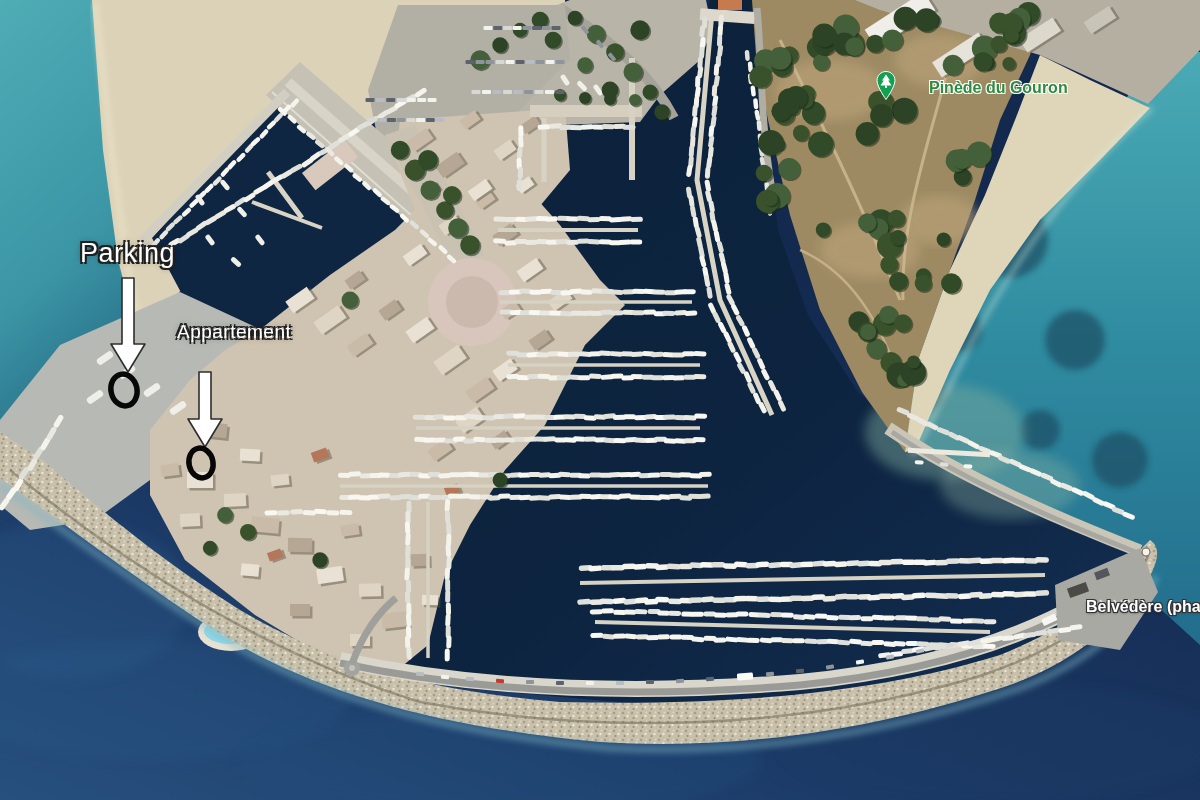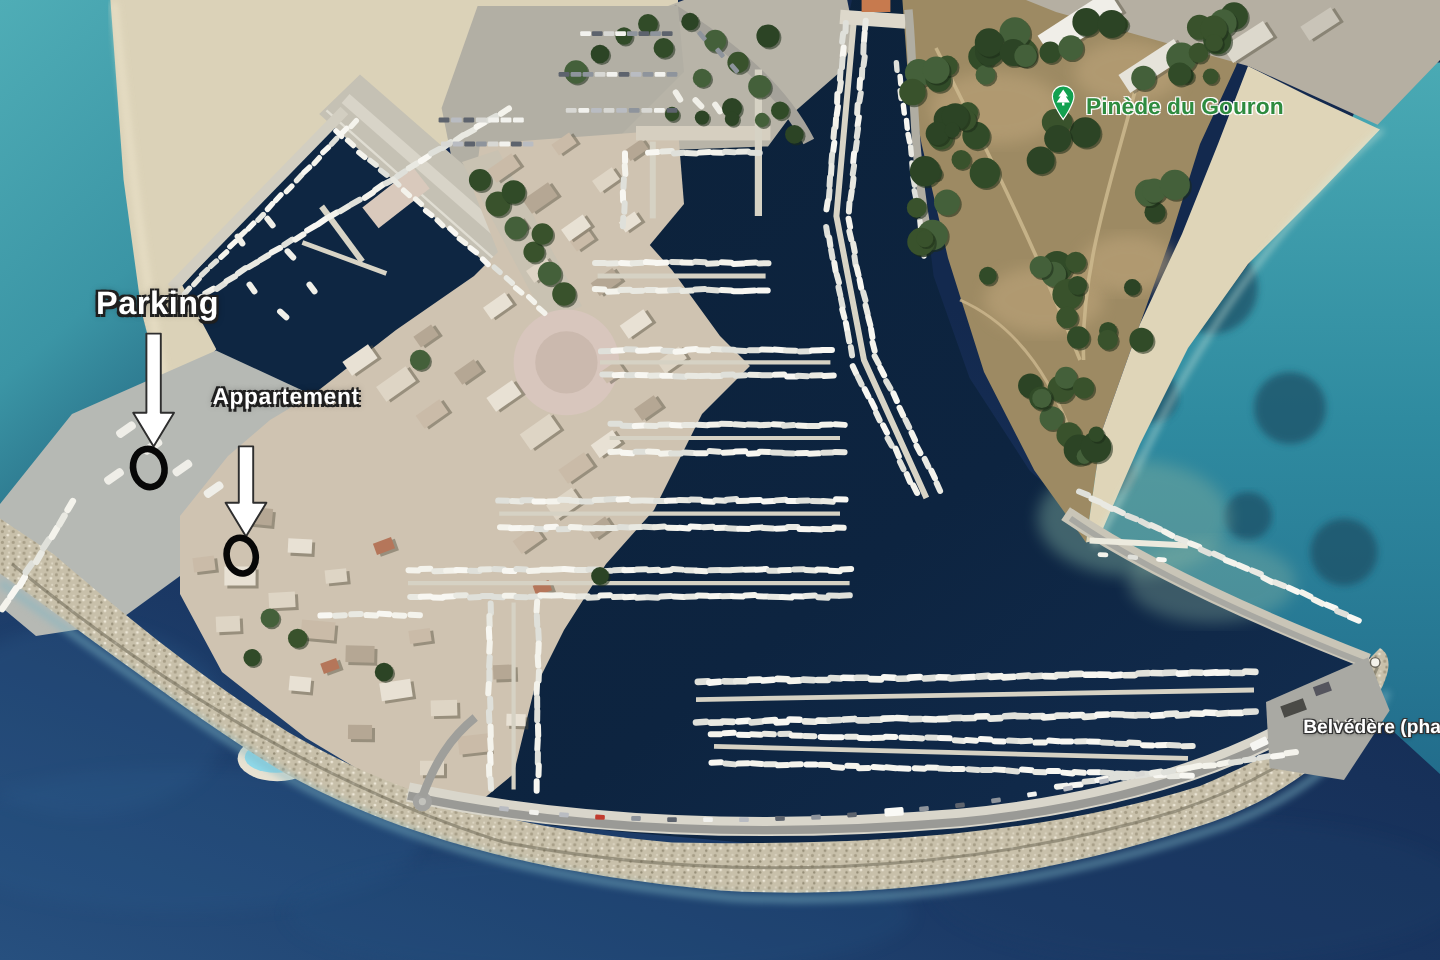--- a/index.html
+++ b/index.html
@@ -1,29 +1,29 @@
 <!DOCTYPE html>
 <html><head>
 <meta charset="utf-8">
 <style>
   html,body{margin:0;padding:0;background:#000;}
   .stage{position:relative;width:1200px;height:800px;overflow:hidden;
          font-family:"Liberation Sans","DejaVu Sans",sans-serif;
          box-shadow:inset 0 0 90px rgba(0,10,30,.25);}
   .stage svg{position:absolute;left:0;top:0;}
   .map-label{position:absolute;white-space:nowrap;pointer-events:none;}
-  .annot{font-weight:bold;color:#fff;letter-spacing:.5px;
+  .annot{font-weight:normal;color:#fff;letter-spacing:.5px;
          text-shadow:-2px -2px 0 #1f1f1f,2px -2px 0 #1f1f1f,-2px 2px 0 #1f1f1f,
                      2px 2px 0 #1f1f1f,0 0 6px rgba(0,0,0,.55);}
   .annot.parking{font-size:27px;}
   .annot.apartment{font-size:19px;}
   .poi{font-weight:bold;
        text-shadow:-1px -1px 0 rgba(255,255,255,.95),1px -1px 0 rgba(255,255,255,.95),
                    -1px 1px 0 rgba(255,255,255,.95),1px 1px 0 rgba(255,255,255,.95);}
-  .poi.pinede{font-size:19px;}
+  .poi.pinede{font-size:16px;margin-left:24px;}
   .poi.belvedere{font-size:16px;color:#fff;
        text-shadow:-1px -1px 0 #333,1px -1px 0 #333,-1px 1px 0 #333,1px 1px 0 #333,0 1px 3px rgba(0,0,0,.6);}
   .pin{position:absolute;width:24px;height:32px;pointer-events:none;}
 </style>
 </head>
 <body>
 
 <div class="stage">
   <svg width="1200" height="800" viewBox="0 0 1200 800">
     <defs>

